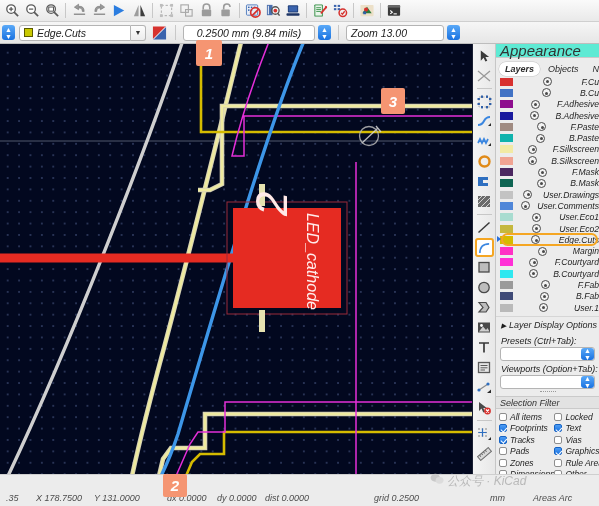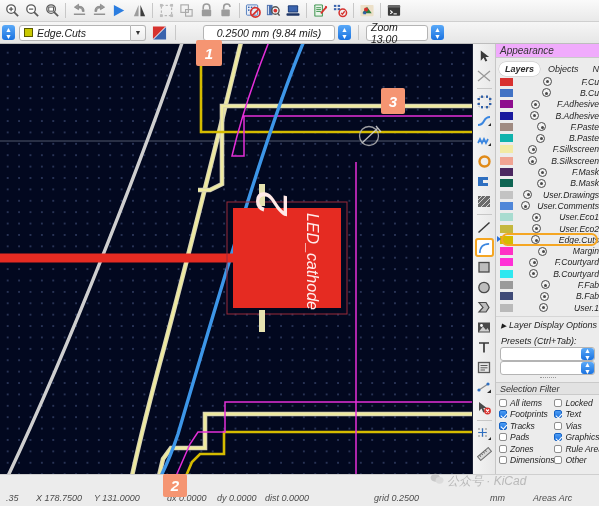--- a/index.html
+++ b/index.html
@@ -64,22 +64,22 @@
     opacity:.95;
   }
 
   
   .appearance {
     position:absolute; left:495px; top:44px; width:104px; height:430px;
     background:#ececec; border-left:1px solid #c6c6c6;
     overflow:hidden;
   }
   .ap-title {
-    height:14px; background:#f0abfc; border-bottom:1px solid #cacaca;
-    font-size:10px; color:#333; padding-left:4px; line-height:14px;
+    height:14px; background:#5eead4; border-bottom:1px solid #cacaca;
+    font-size:15px; color:#333; padding-left:4px; line-height:14px;
   }
   .ap-tabs { display:flex; align-items:center; height:18px; padding:3px 3px 0 3px; gap:2px;}
   .ap-tab {
     font-size:9px; color:#2b2b2b; padding:2px 6px; border-radius:9px;
   }
   .ap-tab.active { background:#fff; box-shadow:0 0 0 .5px #c4c4c4; font-weight:bold;}
   .layer-list { position:relative; height:238px; overflow:hidden; padding-left:4px;}
   .layer-row {
     display:flex; align-items:center; height:11.3px; gap:3px; position:relative;justify-content:space-between;
   }
@@ -318,32 +318,32 @@
       <div class="dd-arrow">▼</div>
     </div>
     <span class="tb-ico" style="width:18px;">
       <svg width="15" height="16" viewBox="0 0 16 16">
           <path d="M1 1 L15 1 L1 15 Z" fill="#d6322e"></path>
           <path d="M15 1 L15 15 L1 15 Z" fill="#3a63ad"></path>
           <line x1="1" y1="15" x2="15" y2="1" stroke="#fff" stroke-width="1"></line>
         </svg>
     </span>
     <span class="tb-sep"></span>
-    <div style="display:flex;align-items:center;gap:3px;margin-left:20px;">
+    <div style="display:flex;align-items:center;gap:3px;">
       <div class="combo" style="width:132px;justify-content:center;">
         <span>0.2500 mm (9.84 mils)</span>
       </div>
       <span class="spin">
           <span>▲</span>
           <span>▼</span>
         </span>
     </div>
     <span class="tb-sep"></span>
     <div style="display:flex;align-items:center;gap:3px;">
-      <div class="combo" style="width:62px;">
+      <div class="combo" style="width:98px;">
         <span>Zoom 13.00</span>
       </div>
       <span class="spin">
           <span>▲</span>
           <span>▼</span>
         </span>
     </div>
   </div>
 
   <div class="canvas">
@@ -683,20 +683,21 @@
 
     <div class="ap-lbl">Presets (Ctrl+Tab):</div>
     <div class="ap-field">
       <span style="flex:1;line-height:12px;padding-left:3px;font-size:9px;"></span>
       <span class="spin">
           <span>▲</span>
           <span>▼</span>
         </span>
     </div>
 
+    <div class="ap-lbl">Viewports (Option+Tab):</div>
     <div class="ap-field">
       <span style="flex:1;line-height:12px;padding-left:3px;font-size:9px;"></span>
       <span class="spin">
           <span>▲</span>
           <span>▼</span>
         </span>
     </div>
 
     <div class="grabber"></div>
 

